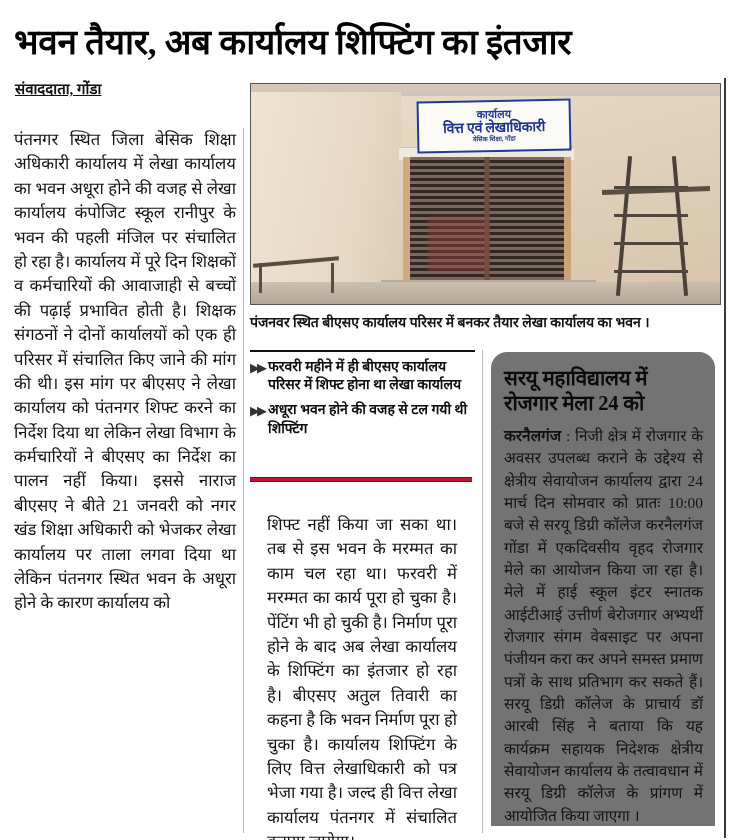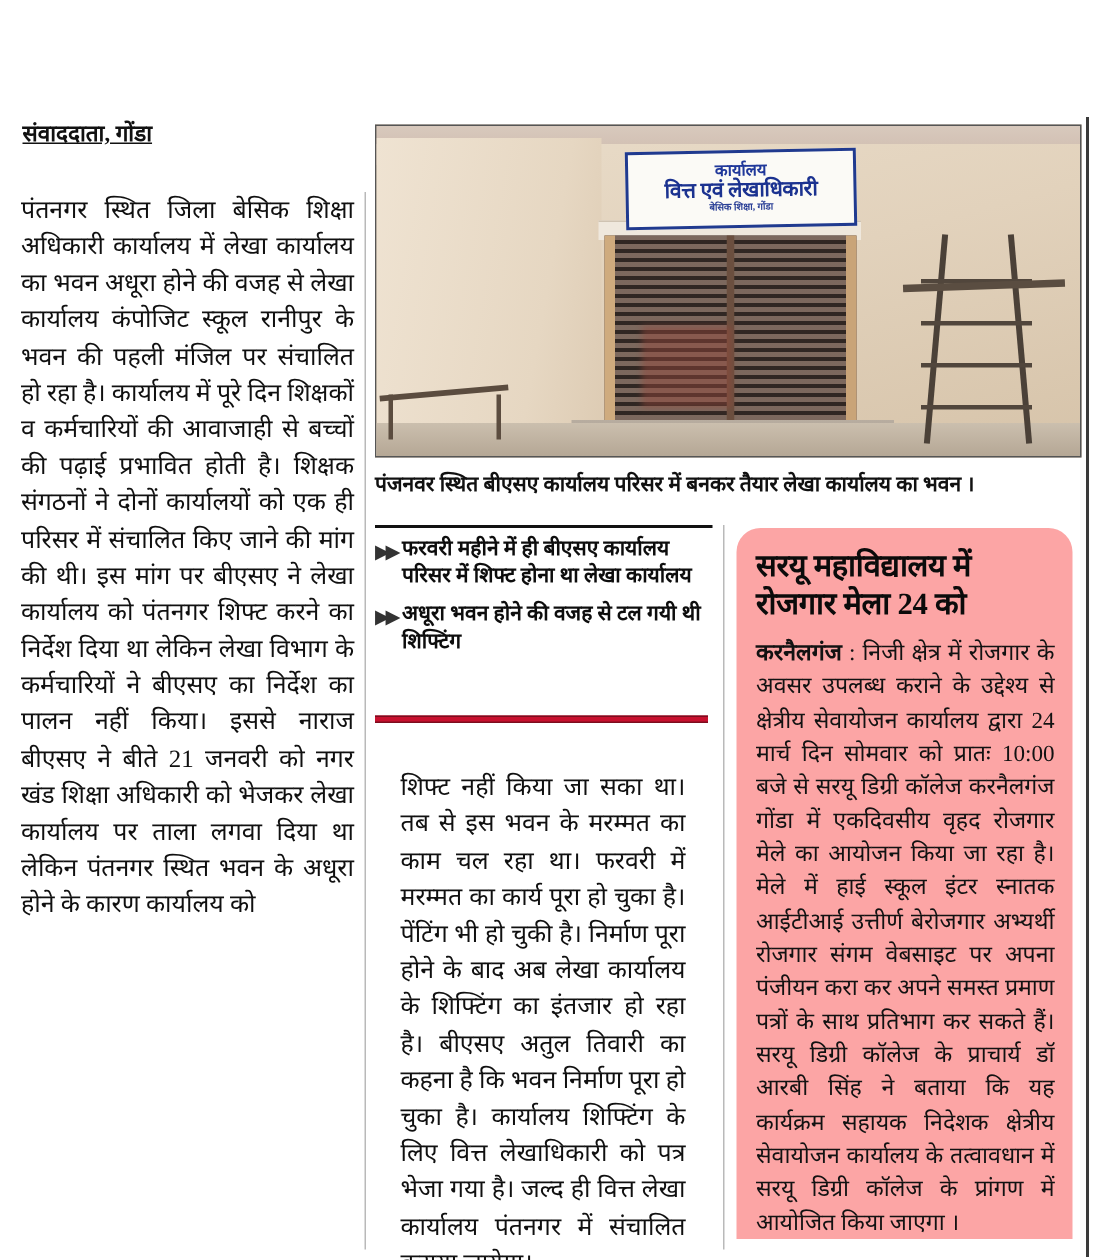--- a/index.html
+++ b/index.html
@@ -237,21 +237,21 @@
     height: 483px;
     background: #b9b9b9;
   }
   
   .sidebox {
     position: absolute;
     left: 491px;
     top: 352px;
     width: 224px;
     height: 474px;
-    background: #fca5a5;
+    background: #737373;
     border-top-left-radius: 16px;
     border-top-right-radius: 16px;
     box-sizing: border-box;
     padding: 14px 12px 10px 13px;
   }
   .sidebox h2 {
     margin: 0 0 9px 0;
     font-size: 20.5px;
     font-weight: 700;
     line-height: 1.22;
@@ -264,20 +264,21 @@
     text-align: justify;
     color: #121212;
   }
   .sidebox .sbody p { margin: 0; }
 </style>
 </head>
 <body>
 
 <div class="page">
 
+  <div class="headline">भवन तैयार, अब कार्यालय शिफ्टिंग का इंतजार</div>
   <div class="byline">संवाददाता, गोंडा</div>
 
   <div class="vrule-1"></div>
   <div class="vrule-right"></div>
 
   <div class="col-left">
     <p>पंतनगर स्थित जिला बेसिक शिक्षा अधिकारी कार्यालय में लेखा कार्यालय का भवन अधूरा होने की वजह से लेखा कार्यालय कंपोजिट स्कूल रानीपुर के भवन की पहली मंजिल पर संचालित हो रहा है। कार्यालय में पूरे दिन शिक्षकों व कर्मचारियों की आवाजाही से बच्चों की पढ़ाई प्रभावित होती है। शिक्षक संगठनों ने दोनों कार्यालयों को एक ही परिसर में संचालित किए जाने की मांग की थी। इस मांग पर बीएसए ने लेखा कार्यालय को पंतनगर शिफ्ट करने का निर्देश दिया था लेकिन लेखा विभाग के कर्मचारियों ने बीएसए का निर्देश का पालन नहीं किया। इससे नाराज बीएसए ने बीते 21 जनवरी को नगर खंड शिक्षा अधिकारी को भेजकर लेखा कार्यालय पर ताला लगवा दिया था लेकिन पंतनगर स्थित भवन के अधूरा होने के कारण कार्यालय को</p>
   </div>
 
   <div class="photo-wrap">

